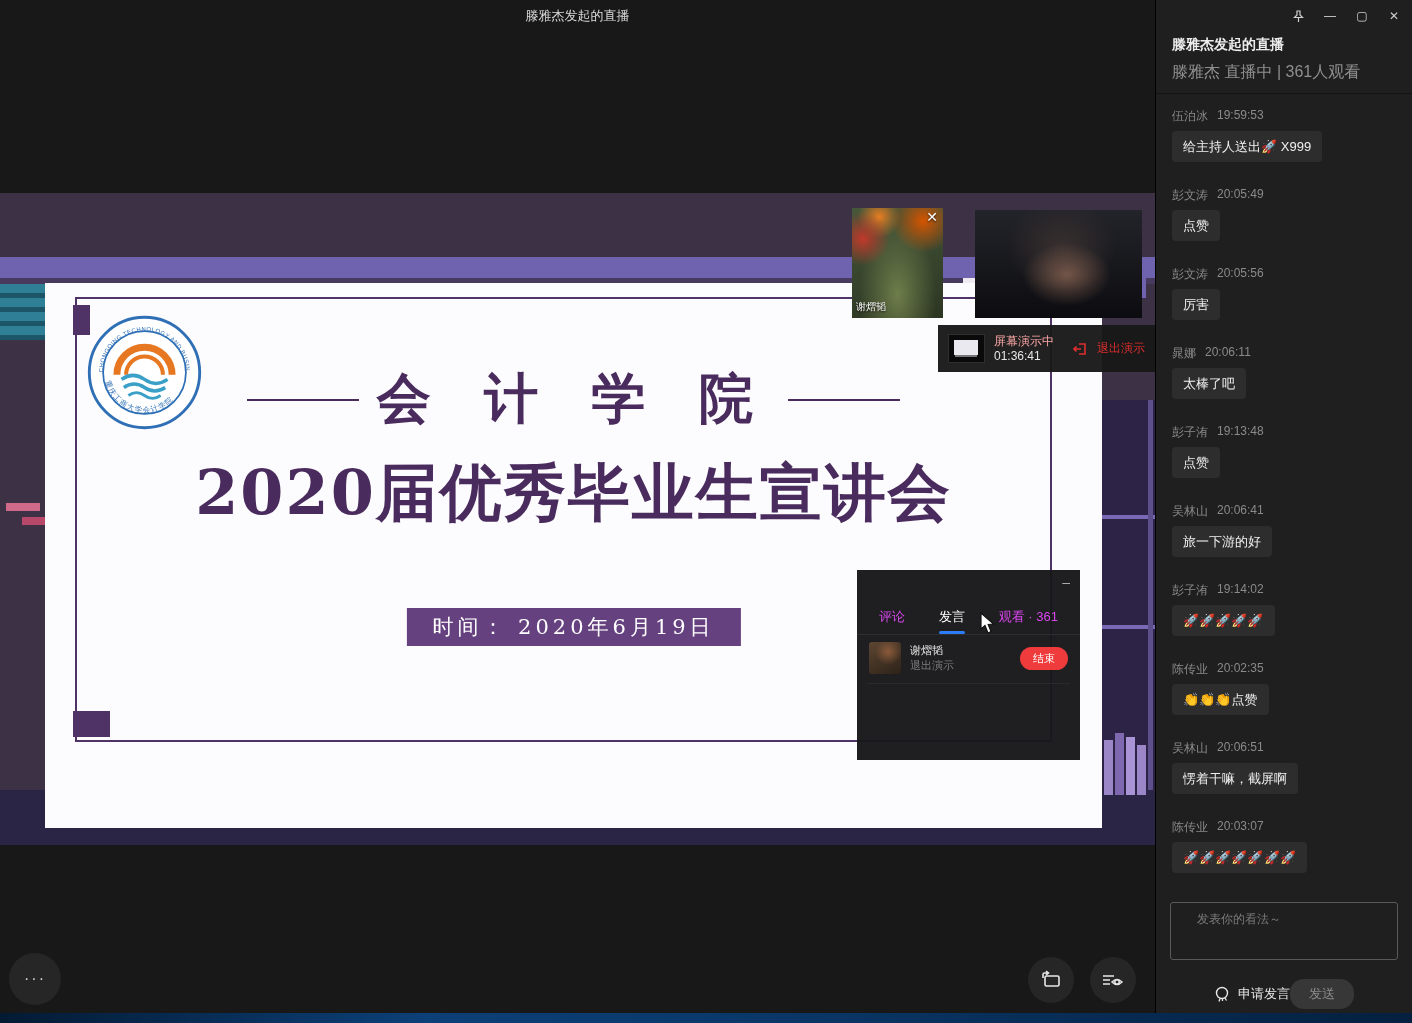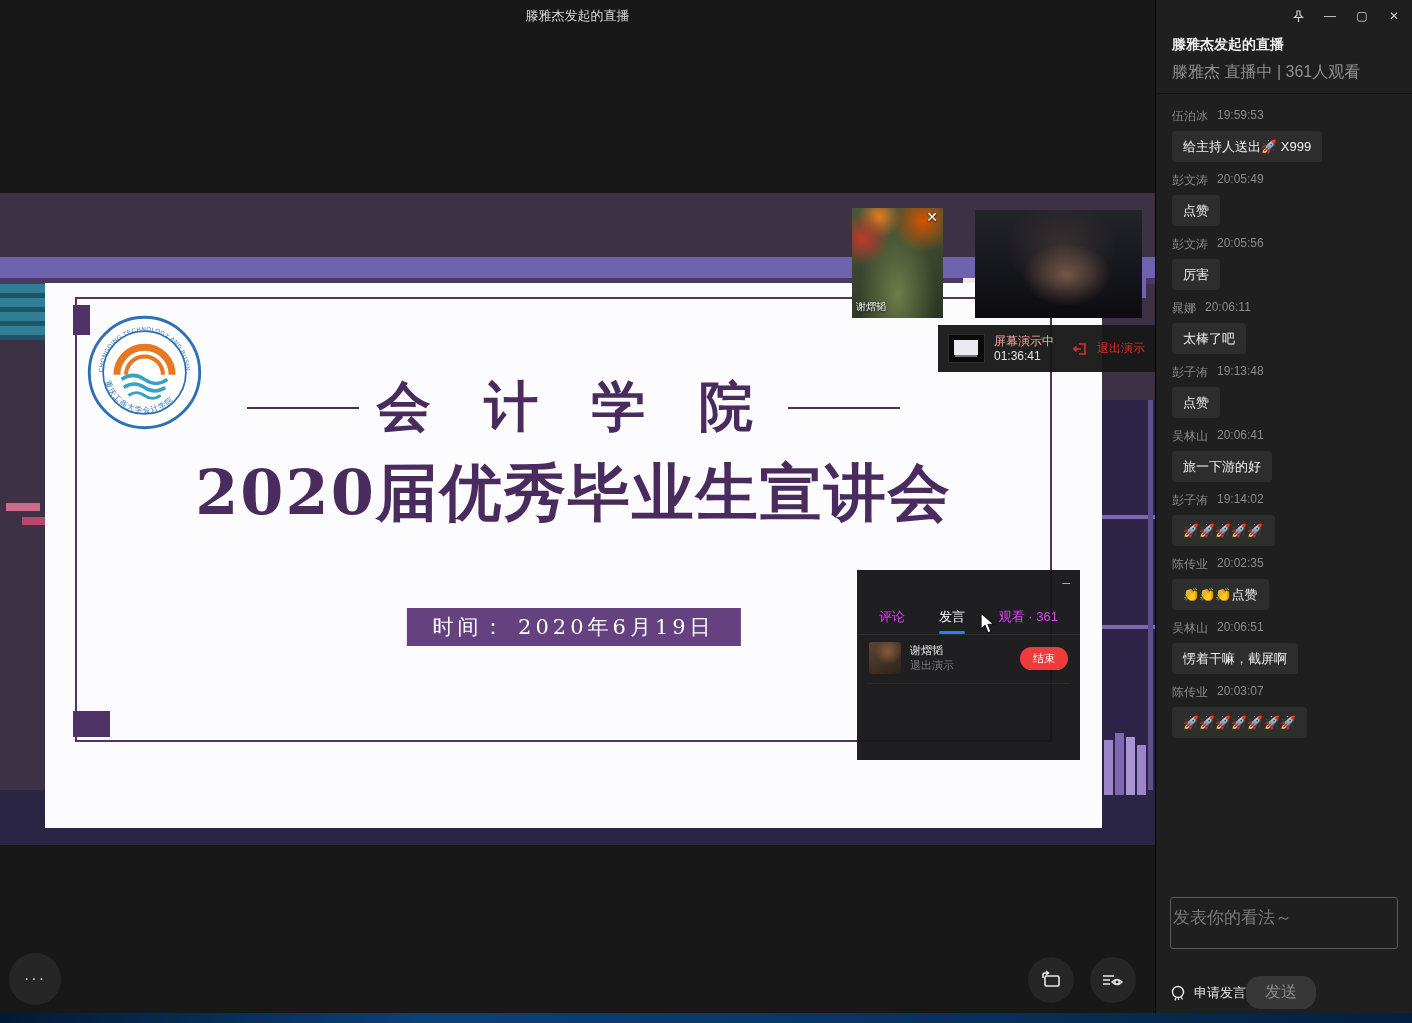--- a/index.html
+++ b/index.html
@@ -35,21 +35,21 @@
   .books { position:absolute; left:4px; top:330px; width:46px; height:65px; }
   .book.b2 { background:#7e68b0; } .book.b3 { background:#a995d6; }
 
   
   .slide { position:absolute; left:45px; top:90px; width:1057px; height:545px; background:#fcfbfd; }
   .slide-frame { position:absolute; left:30px; top:14px; right:50px; height:445px;
                  border:2px solid #4f3366; }
   .corner-sq1 { position:absolute; left:28px; top:22px;  width:17px; height:30px; background:#4f3366; }
   .corner-sq2 { position:absolute; left:28px; top:428px; width:37px; height:26px; background:#4f3366; }
   .slide-logo { position:absolute; left:42px; top:32px; width:115px; height:115px; }
-  .slide-heading-row { position:absolute; left:0; top:88px; width:100%;
+  .slide-heading-row { position:absolute; left:0; top:80px; width:100%;
                        display:flex; align-items:center; justify-content:center; gap:18px; }
   .heading-line { width:112px; height:2px; background:#4a2b5e; }
   .slide-heading { font-family:"DejaVu Serif", serif; font-size:54px; color:#4a2b5e;
                    letter-spacing:0.32em; font-weight:bold; white-space:nowrap; }
   .slide-title { position:absolute; left:0; top:168px; width:100%; text-align:center;
                  font-family:"DejaVu Serif", serif; font-size:62px; color:#4a2b5e;
                  letter-spacing:2px; font-weight:bold; white-space:nowrap; }
   .time-banner { position:absolute; left:50%; top:325px; transform:translateX(-50%);
                  background:#66417f; color:#fff; font-family:"DejaVu Serif", serif;
                  font-size:21px; letter-spacing:4px; padding:5px 26px; white-space:nowrap; }
@@ -123,35 +123,35 @@
   .sidebar { position:relative; width:257px; height:1023px; background:#1f1f1f;
              display:flex; flex-direction:column; border-left:1px solid #000; }
   .win-controls { position:absolute; top:8px; right:10px; display:flex; gap:16px;
                   align-items:center; color:#cfcfcf; }
   .win-btn { width:16px; height:16px; display:flex; align-items:center; justify-content:center;
              font-size:12px; cursor:pointer; }
   .sb-header { padding:36px 16px 10px 16px; border-bottom:1px solid #141414; flex:none; }
   .sb-title { color:#ececec; font-size:14px; font-weight:bold; margin-bottom:8px; }
   .sb-sub   { color:#8f8f8f; font-size:16px; }
   .chat { flex:1; overflow:hidden; padding:14px 16px 0 16px; }
-  .msg { margin-bottom:10px; }
+  .msg { margin-bottom:25px; }
   .msg-head { display:flex; gap:9px; margin-bottom:6px; }
   .msg-name, .msg-time { color:#8a8a8a; font-size:12px; }
   .msg-bubble { display:inline-block; background:#2d2d2d; color:#f0f0f0; font-size:13px;
                 padding:7px 11px; border-radius:4px; max-width:225px; line-height:17px; }
   .composer { flex:none; padding:4px 14px 14px 14px; }
-  .composer textarea { width:100%; height:52px; background:transparent; border:1px solid #5a5a5a;
-                       border-radius:3px; resize:none; color:#ddd; font-size:17px;
-                       padding:8px 2px; font-family:"Liberation Sans", sans-serif; outline:none; }
+  .composer textarea { width:100%; height:58px; background:transparent; border:1px solid #5a5a5a;
+                       border-radius:3px; resize:none; color:#ddd; font-size:12px;
+                       padding:8px 26px; font-family:"Liberation Sans", sans-serif; outline:none; }
   .composer textarea::placeholder { color:#7a7a7a; }
-  .composer-row { display:flex; align-items:center; justify-content:flex-start; margin-top:23px; }
+  .composer-row { display:flex; align-items:center; justify-content:center; margin-top:15px; }
   .request-btn { display:flex; align-items:center; gap:6px; background:none; border:none;
                  color:#e8e8e8; font-size:13px; cursor:pointer; }
   .send-btn { background:#373737; color:#8a8a8a; border:none; border-radius:14px;
-              font-size:16px; padding:6px 19px; cursor:pointer; }
+              font-size:13px; padding:6px 19px; cursor:pointer; }
 
   
   .taskbar { position:absolute; left:0; bottom:0; width:1412px; height:10px; z-index:50;
              background:linear-gradient(90deg,#041a33 0%,#0c4078 30%,#0a3768 55%,#05203f 100%); }
 </style>
 </head>
 <body>
 
 <div class="app">
 

